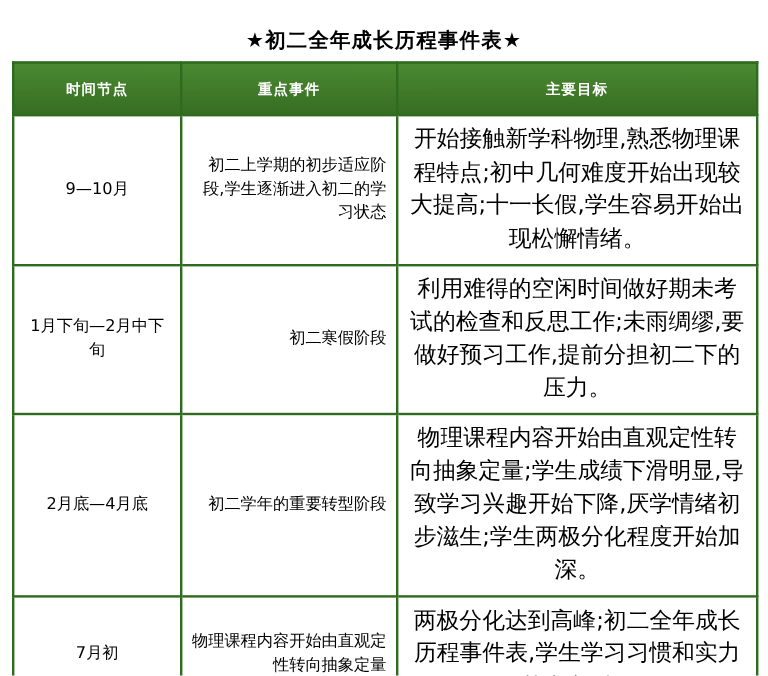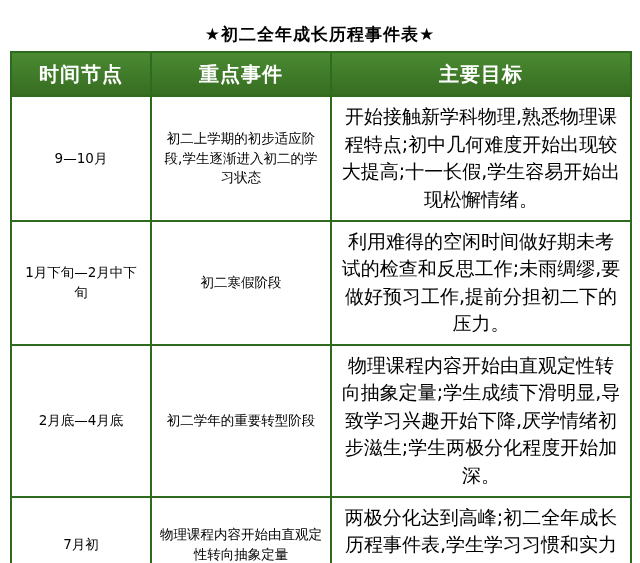--- a/index.html
+++ b/index.html
@@ -39,38 +39,38 @@
   table.grid th, table.grid td {
     border: 2px solid #2e6b1f;
     vertical-align: middle;
     padding: 6px 8px;
     line-height: 1.45;
   }
   thead th {
     background: #3f7b2a;
     background: linear-gradient(#4a8a31, #376d22);
     color: #ffffff;
-    font-size: 20px;
+    font-size: 12px;
     font-weight: bold;
     text-align: center;
     height: 30px;
     padding: 4px 6px;
     letter-spacing: 1px;
   }
   col.c1 { width: 140px; }
   col.c2 { width: 180px; }
   col.c3 { width: 300px; }
   td.period {
     text-align: center;
     font-size: 13.5px;
     color: #000;
     margin-left: 47px;
   }
   td.event {
-    text-align: center;
+    text-align: right;
     font-size: 13.5px;
     color: #000;
   }
   td.goal {
     text-align: center;
     font-size: 19px;
     color: #000;
   }
 </style>
 </head>

